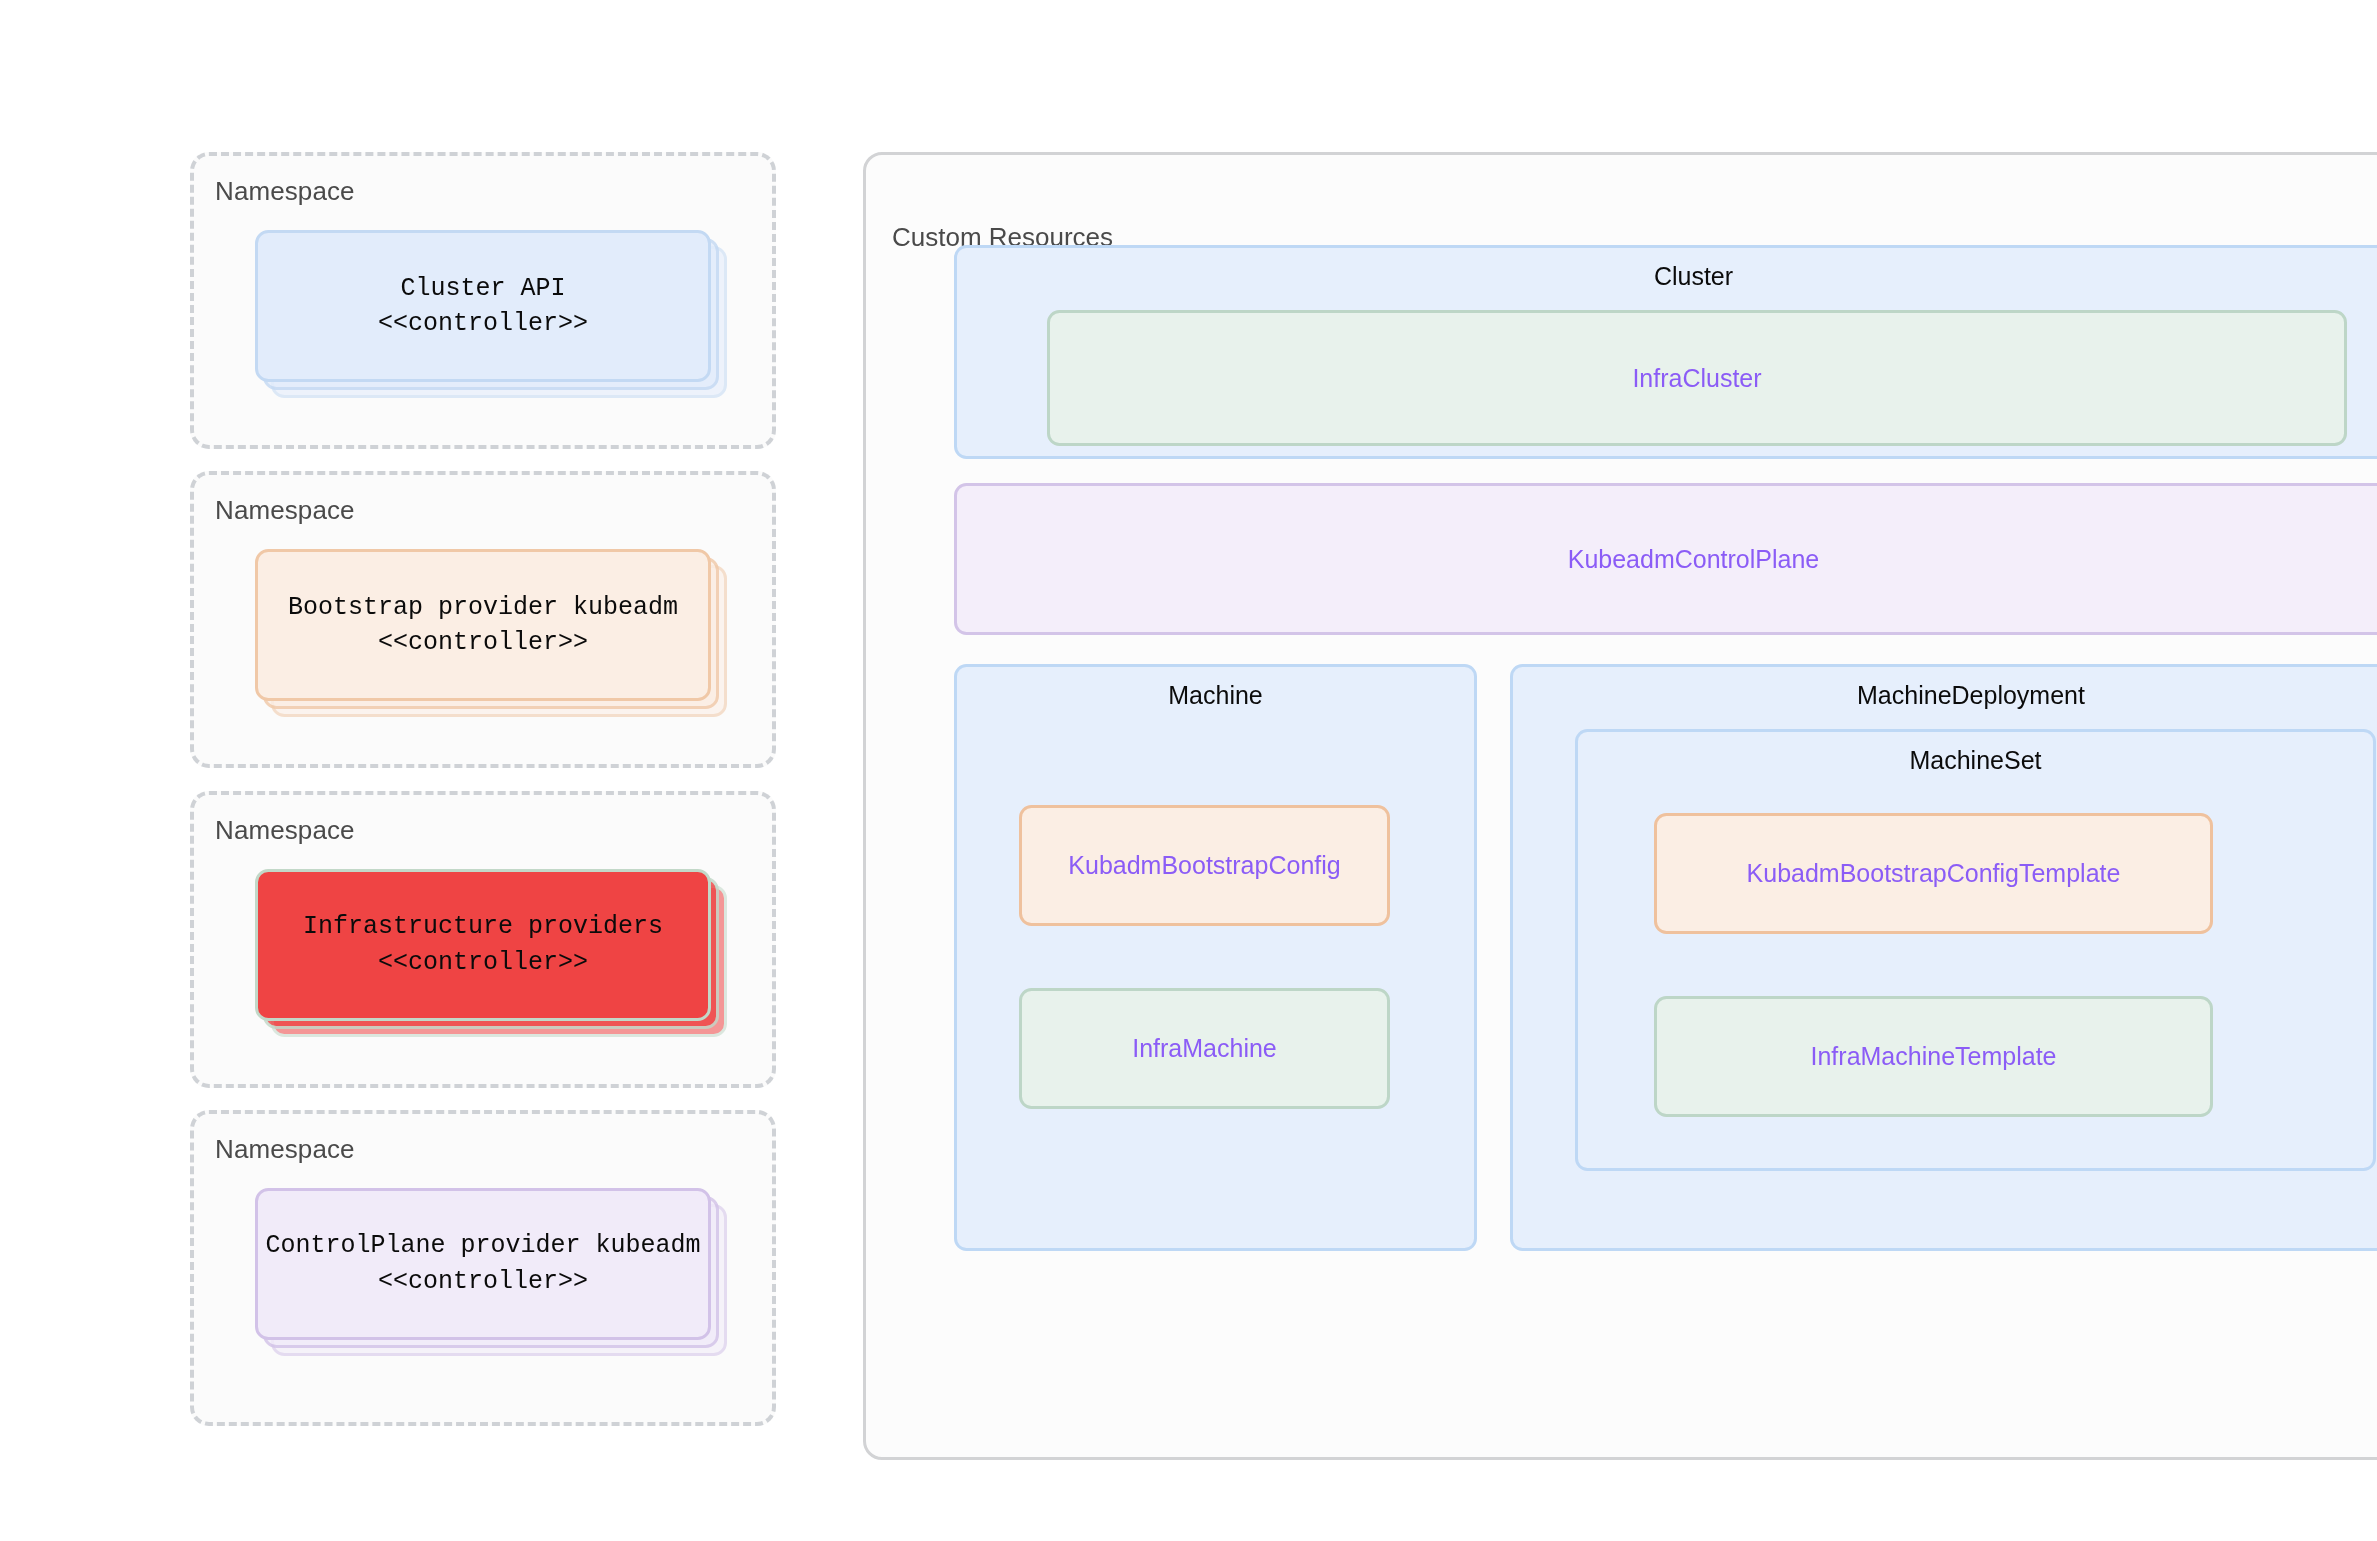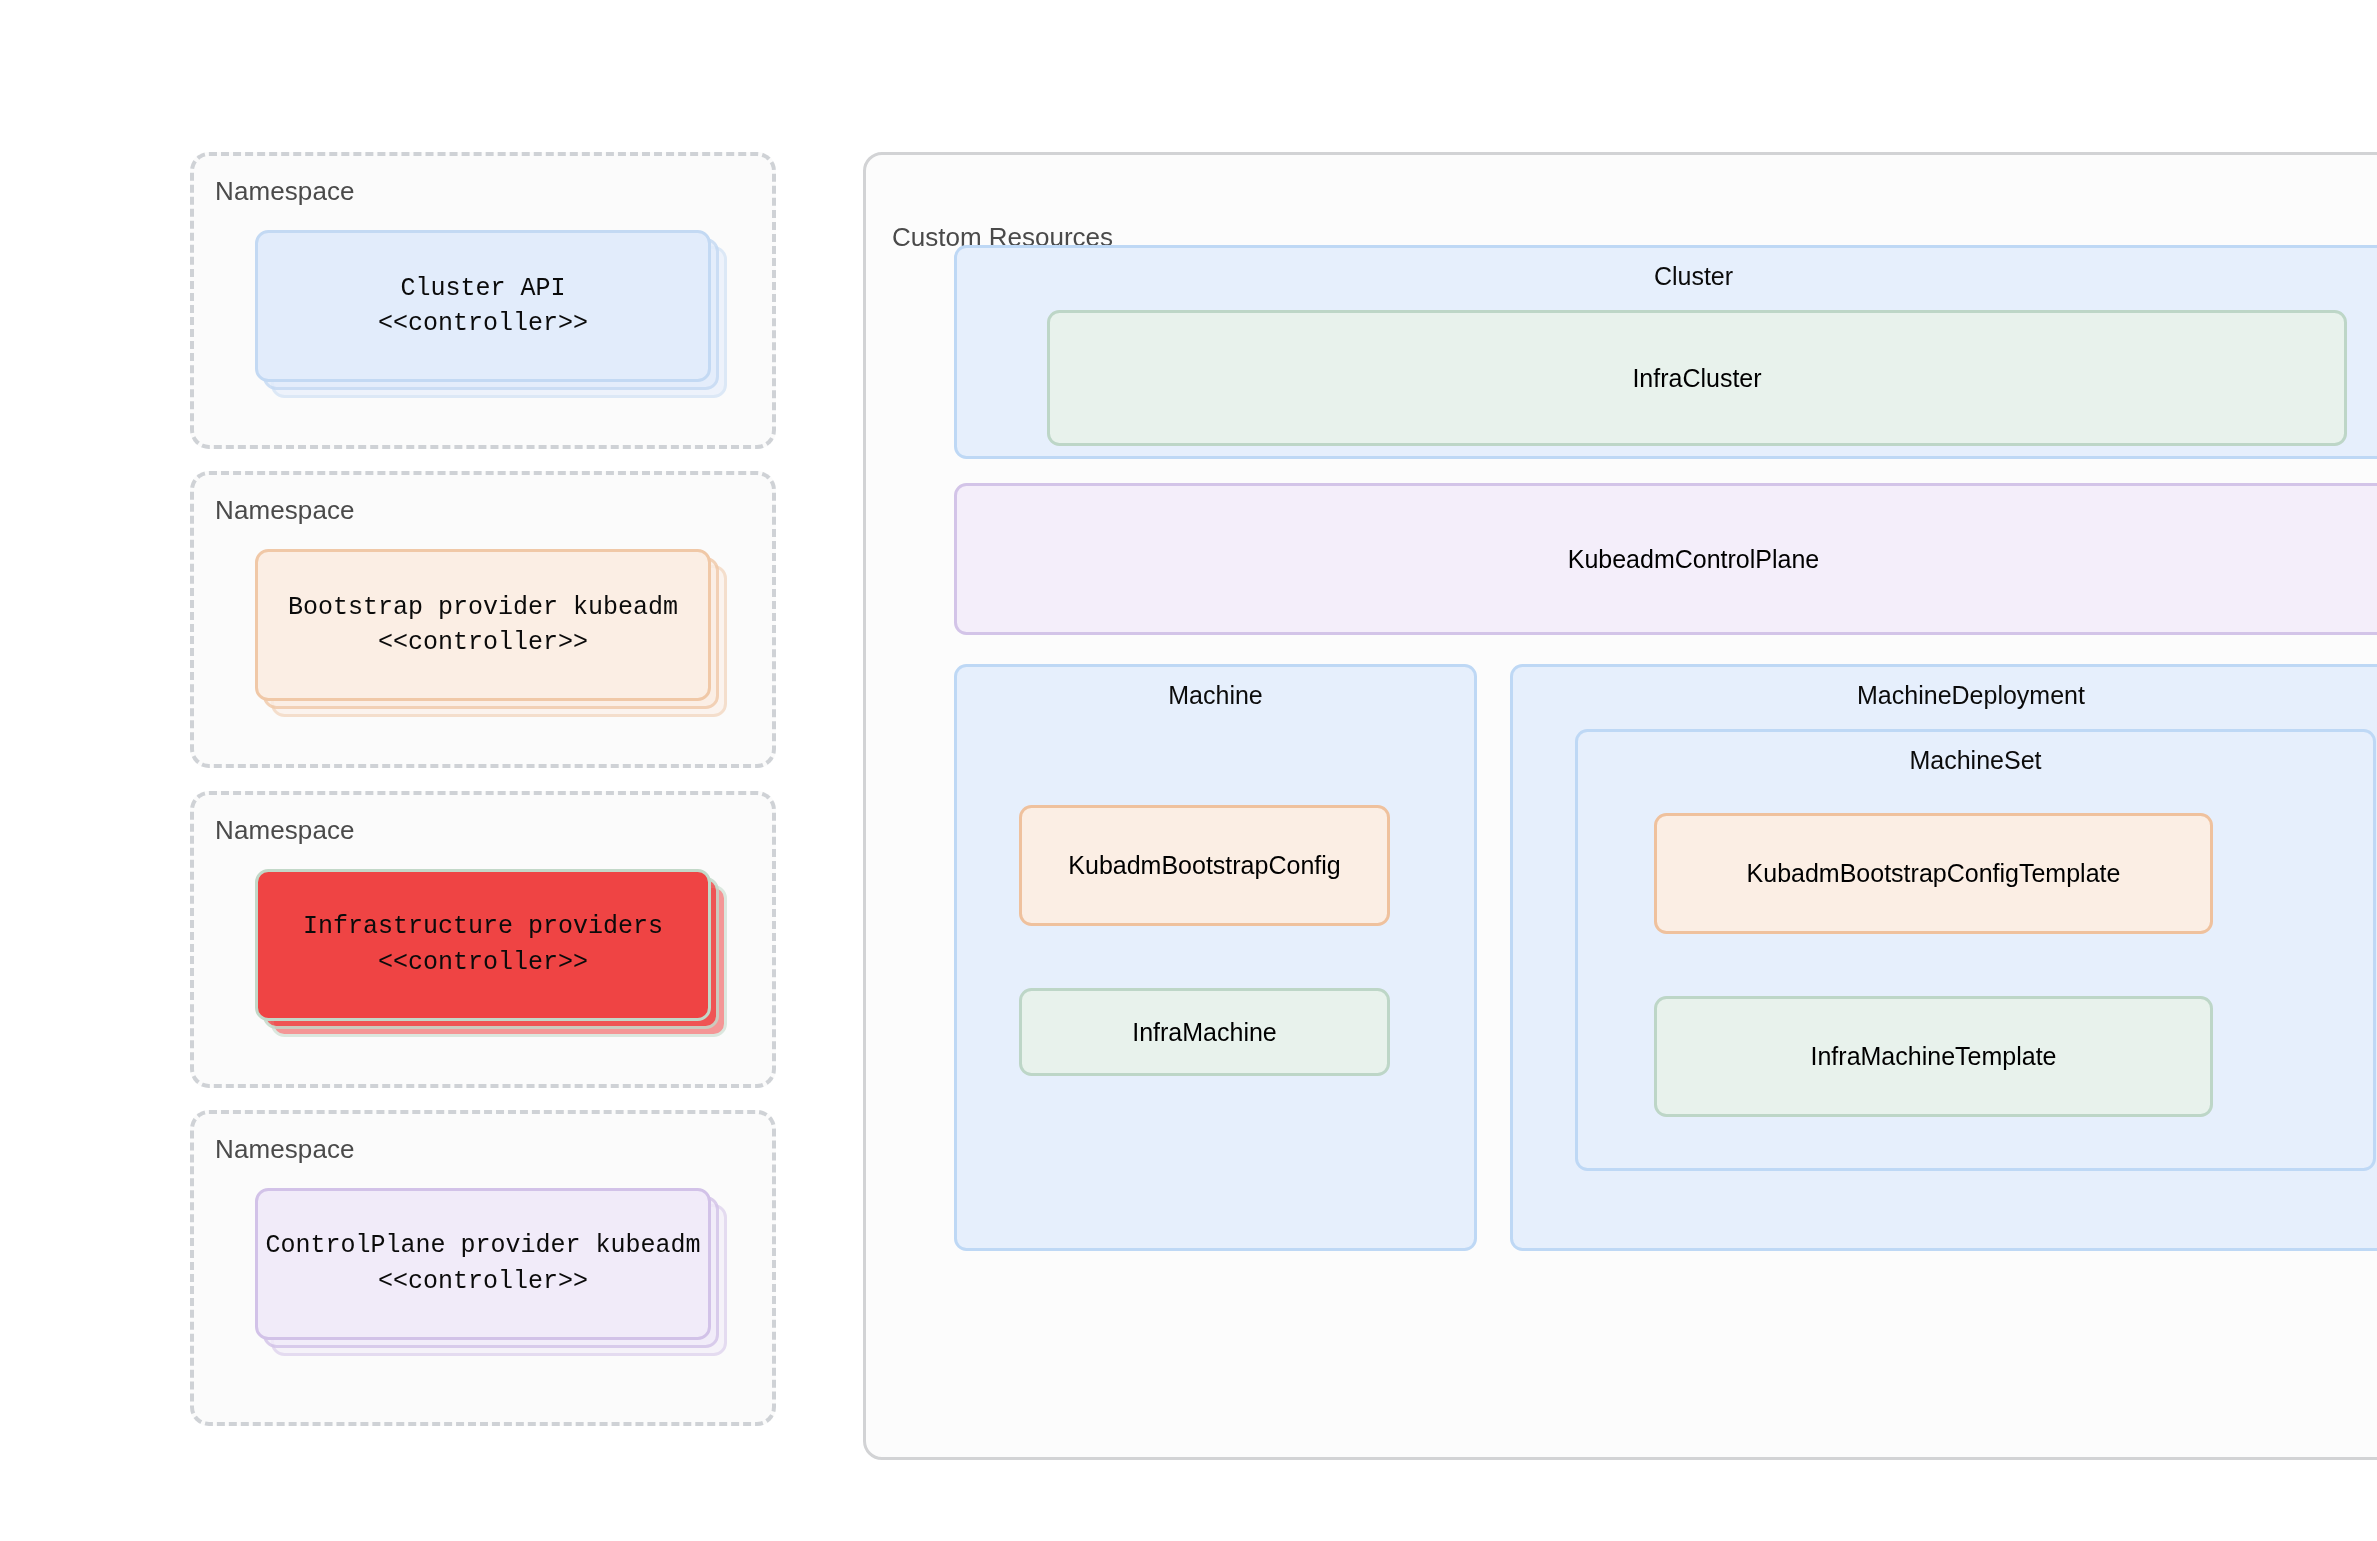--- a/index.html
+++ b/index.html
@@ -70,21 +70,21 @@
     position:absolute;box-sizing:border-box;
     border-width:3.3px;border-style:solid;border-radius:12.4px;
   }
   .box-title{
     position:absolute;left:0;right:0;top:14.3px;
     text-align:center;font-size:25px;color:#0b0b0b;
   }
   .box-center{
     position:absolute;inset:0;
     display:flex;align-items:center;justify-content:center;
-    text-align:center;font-size:25px;color:#000000;padding:0 14.3px;
+    text-align:center;font-size:25px;color:#8b5cf6;padding:0 14.3px;
     box-sizing:border-box;
   }
 
   .b-blue  {background:#e6effc;border-color:#bed8f5;}
   .b-green {background:#e8f2ec;border-color:#bdd6c7;}
   .b-orange{background:#fbeee4;border-color:#efc19d;}
   .b-purple{background:#f4eefa;border-color:#d3c4e8;}
 </style>
 </head>
 <body>
@@ -157,21 +157,21 @@
       <div class="box-center">KubeadmControlPlane</div>
     </div>
 
     <div class="box b-blue" style="left:88px;top:509px;width:523px;height:587px;">
       <div class="box-title">Machine</div>
 
       <div class="box b-orange" style="left:62px;top:138px;width:371px;height:121px;">
         <div class="box-center">KubadmBootstrapConfig</div>
       </div>
 
-      <div class="box b-green" style="left:62px;top:321px;width:371px;height:88px;padding-left:44px;">
+      <div class="box b-green" style="left:62px;top:321px;width:371px;height:121px;padding-left:44px;">
         <div class="box-center">InfraMachine</div>
       </div>
     </div>
 
     <div class="box b-blue" style="left:644px;top:509px;width:922px;height:587px;">
       <div class="box-title">MachineDeployment</div>
 
       <div class="box b-blue" style="left:62px;top:62px;width:801px;height:442px;">
         <div class="box-title">MachineSet</div>
 

